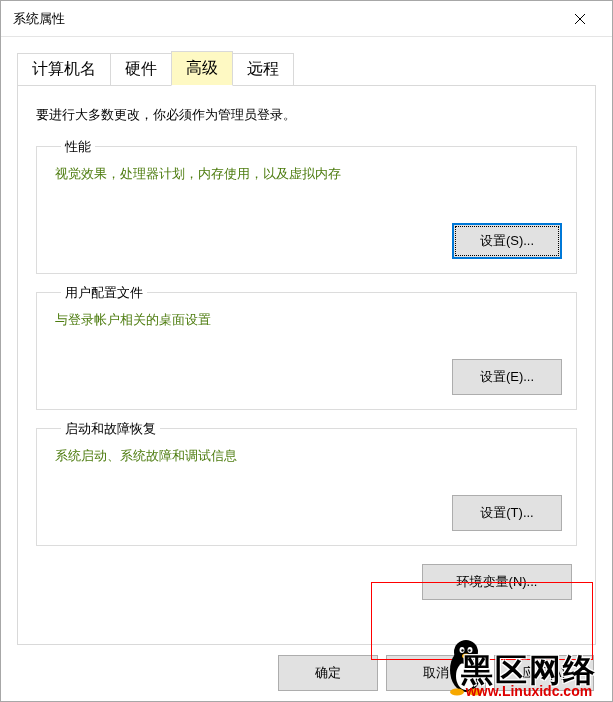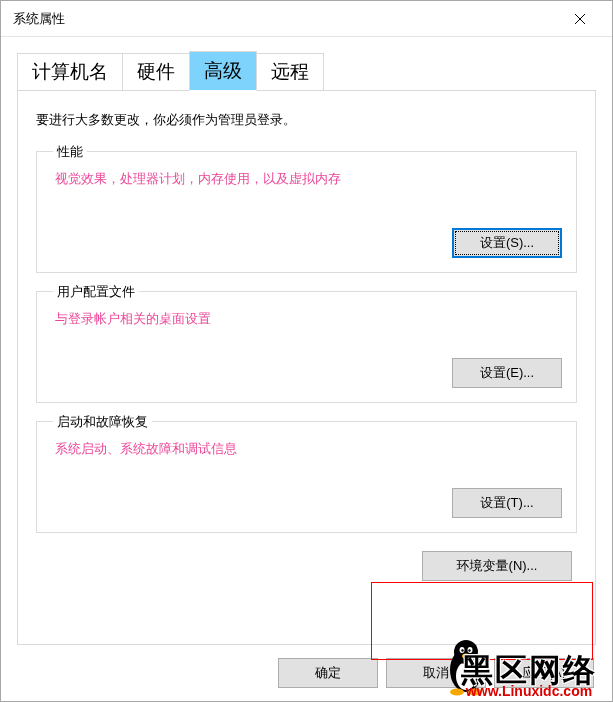--- a/index.html
+++ b/index.html
@@ -54,30 +54,30 @@
       display: flex;
       align-items: flex-end;
       position: relative;
       z-index: 2;
     }
     .tab {
       padding: 5px 14px 5px 14px;
       border: 1px solid #d9d9d9;
       border-bottom: none;
       background: #fff;
-      font-size: 19px;
+      font-size: 16px;
       color: #000;
       cursor: pointer;
       margin-right: -1px;
       position: relative;
     }
     .tab.active {
       border: 1px solid #d9d9d9;
       border-bottom: 1px solid #fff;
-      background: #7dd3fc;
+      background: #fef9c3;
       z-index: 3;
       margin-bottom: -1px;
       padding-top: 6px;
       padding-bottom: 6px;
     }
     
     .tab-panel {
       border: 1px solid #d9d9d9;
       flex: 1;
       padding: 20px 18px 16px 18px;
@@ -94,41 +94,41 @@
     
     .groupbox {
       border: 1px solid #dcdcdc;
       position: relative;
       padding: 18px 14px 14px 14px;
       margin-bottom: 18px;
     }
     .groupbox-title {
       position: absolute;
       top: -9px;
-      left: 16px;
+      left: 24px;
       background: #fff;
       padding: 0 4px;
       font-size: 13px;
       color: #000;
     }
     .groupbox-desc {
       font-size: 13px;
-      color: #ec4899;
+      color: #4d7c0f;
       margin-bottom: 40px;
       margin-left: 4px;
     }
     .groupbox-desc.short { margin-bottom: 30px; }
     
     .btn-row {
       display: flex;
       justify-content: flex-end;
     }
     .btn {
       min-width: 110px;
-      height: 30px;
+      height: 36px;
       background: #e1e1e1;
       border: 1px solid #adadad;
       font-size: 13px;
       font-family: inherit;
       color: #000;
       cursor: pointer;
       padding: 0 18px;
       display: inline-flex;
       align-items: center;
       justify-content: center;

